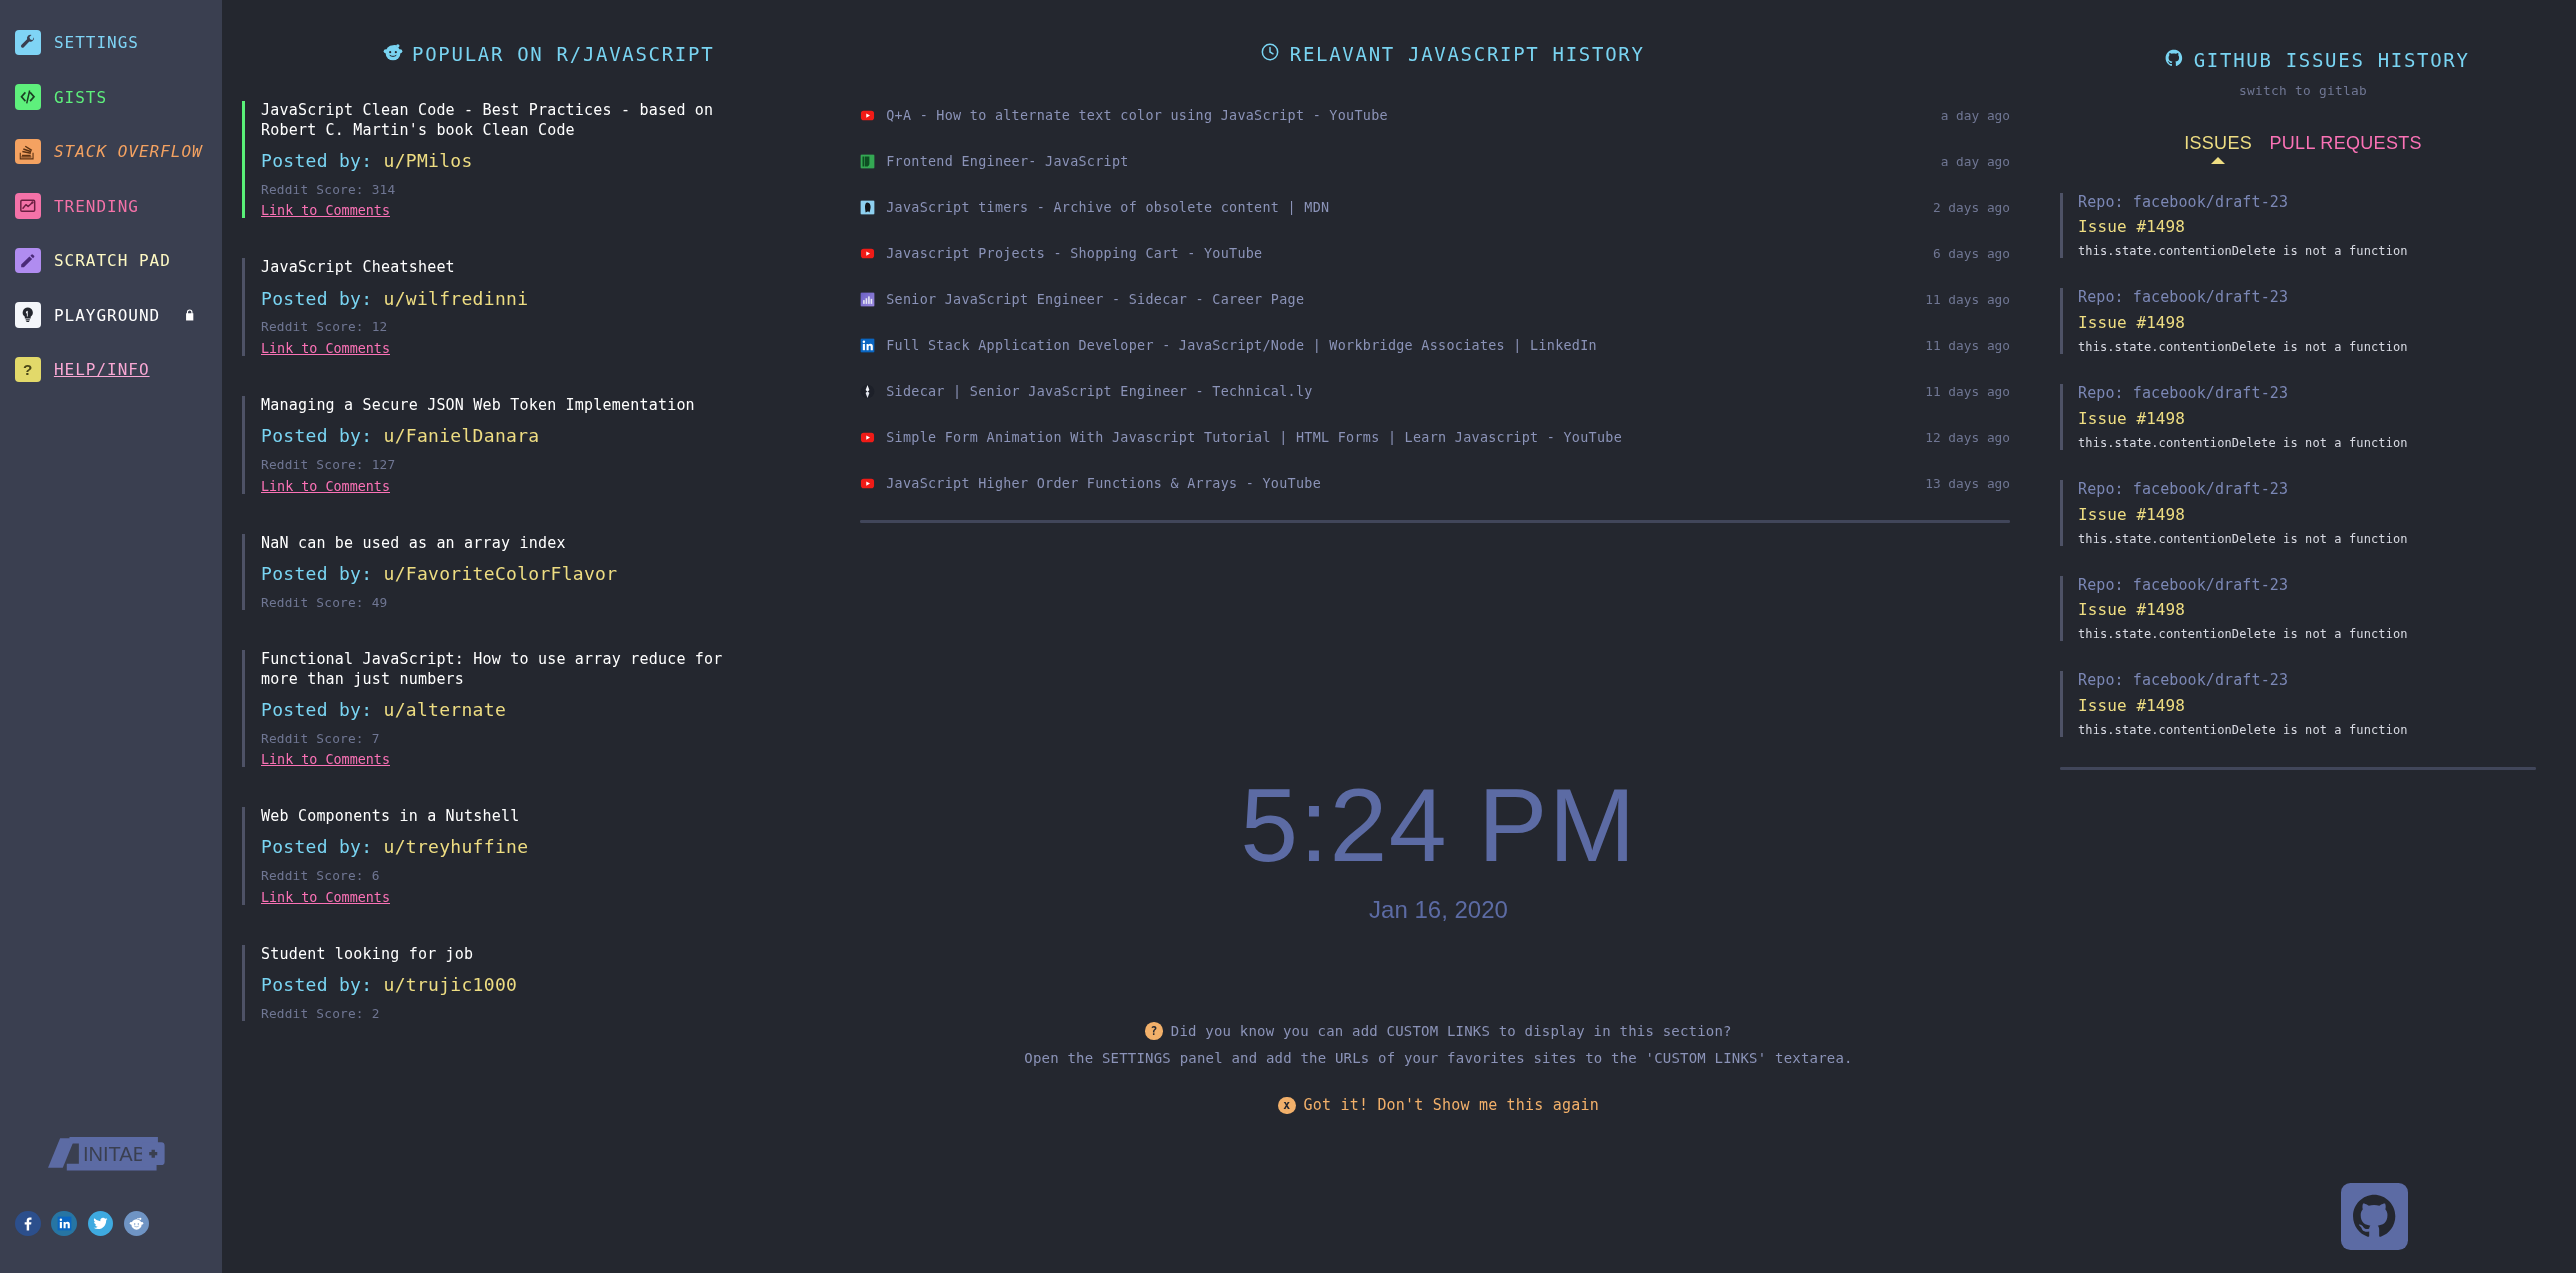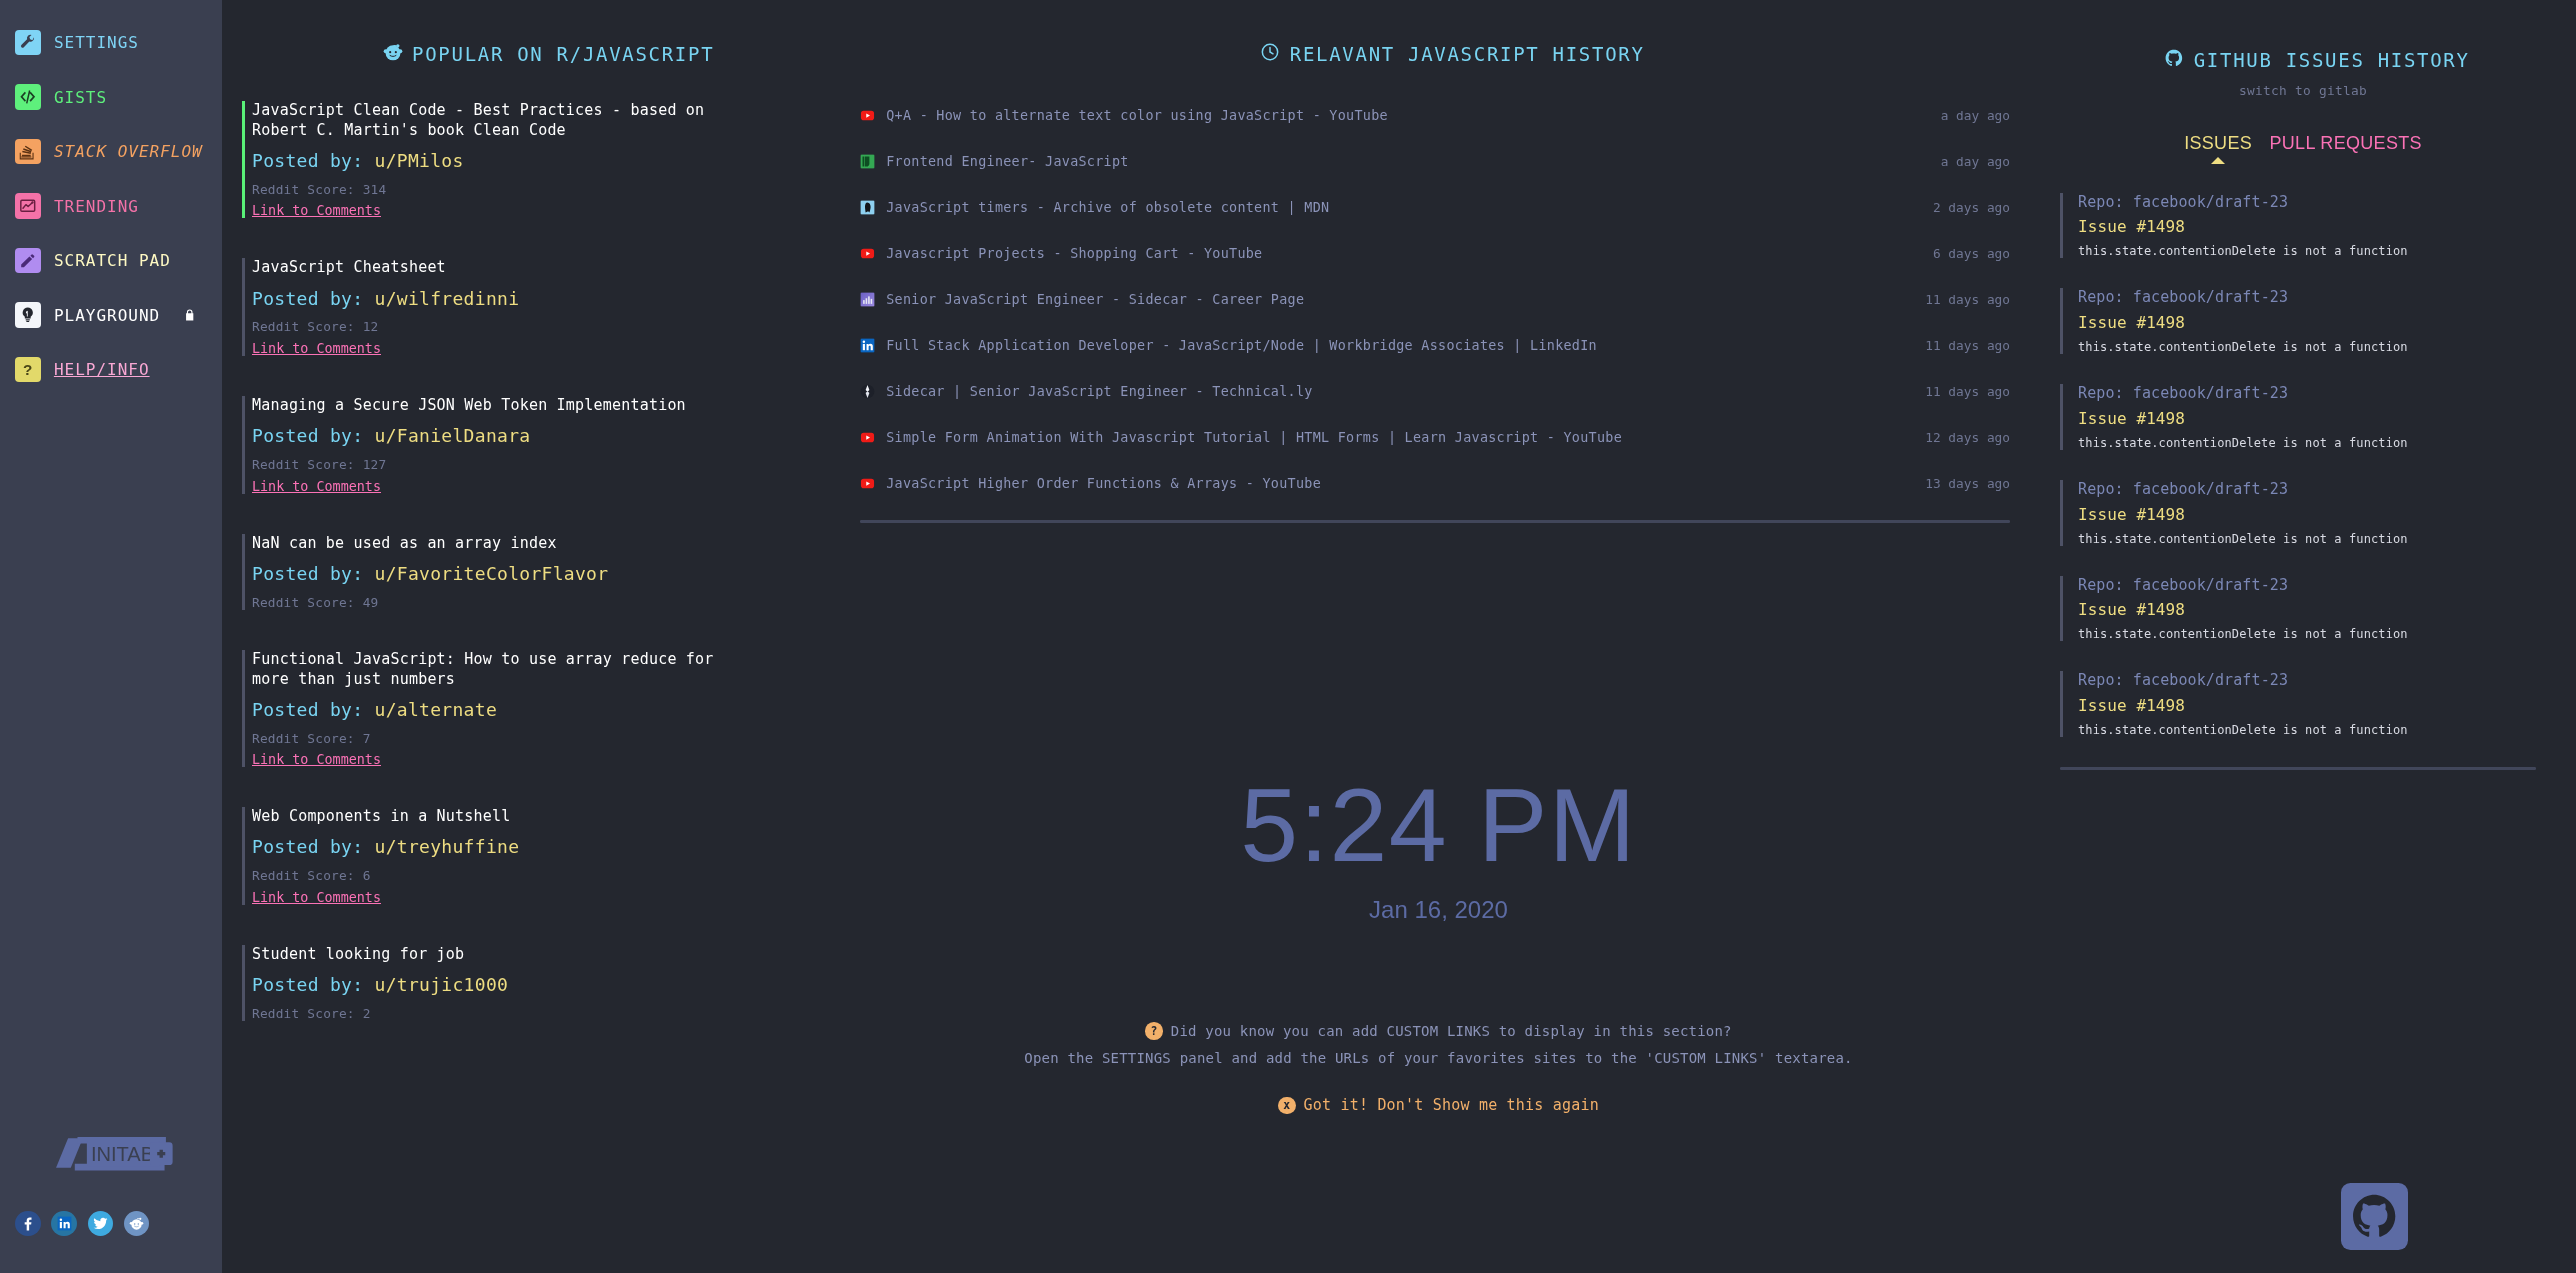--- a/index.html
+++ b/index.html
@@ -38,21 +38,21 @@
     font-size: 16px;
     letter-spacing: 1px;
     font-family: "DejaVu Sans Mono", monospace;
     white-space: nowrap;
   }
   .lock-glyph { margin-left: 9.4px; display:inline-flex; }
   .lock-glyph svg { width: 13.4px; height: 16px; }
 
   .brand-logo {
     position: absolute;
-    left: 48px; bottom: 101px;
+    left: 40px; bottom: 101px;
     width: 134px; height: 38px;
   }
   .socials {
     position: absolute;
     left: 15px; bottom: 37px;
     display: flex; gap: 10.8px;
   }
   .social {
     width: 25.5px; height: 25.5px; border-radius: 50%;
     display: flex; align-items: center; justify-content: center;
@@ -87,21 +87,21 @@
     font-family: "DejaVu Sans Mono", monospace;
     margin-left: 28px;
   }
   .col-title svg { width: 20px; height: 20px; }
 
   
   .reddit-head { padding-top: 42px; }
   .reddit-list { margin-top: 35px; padding-left: 20px; }
   .reddit-post {
     border-left: 3.4px solid #4e5266;
-    padding: 0 0 0 7px;
+    padding: 0 0 0 16px;
     margin-bottom: 40px;
   }
   .reddit-post.hot { border-left-color: #59f178; }
   .rp-title {
     color: #ffffff;
     font-size: 15px;
     line-height: 1.32;
     max-width: 497px;
     letter-spacing: 0.2px;
   }

